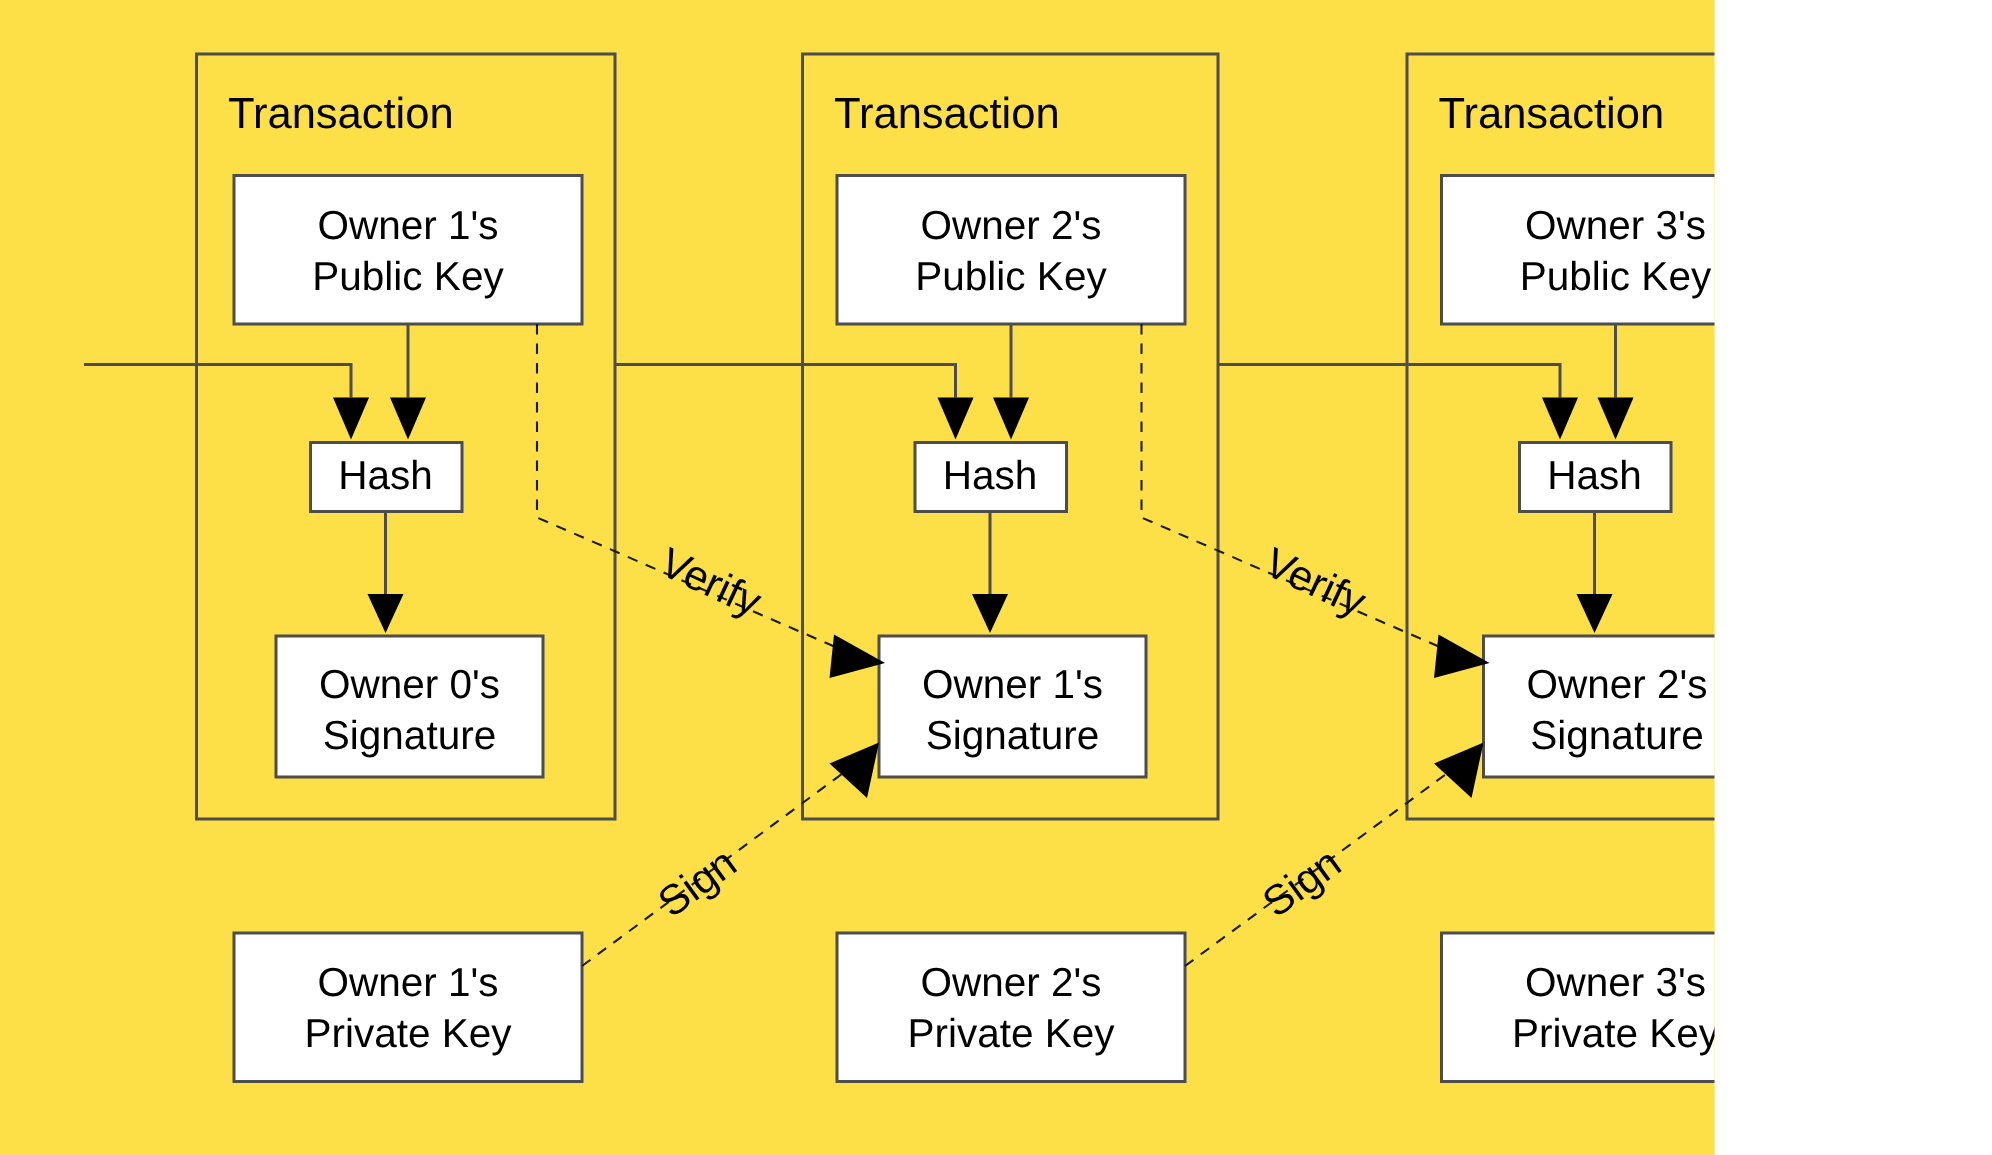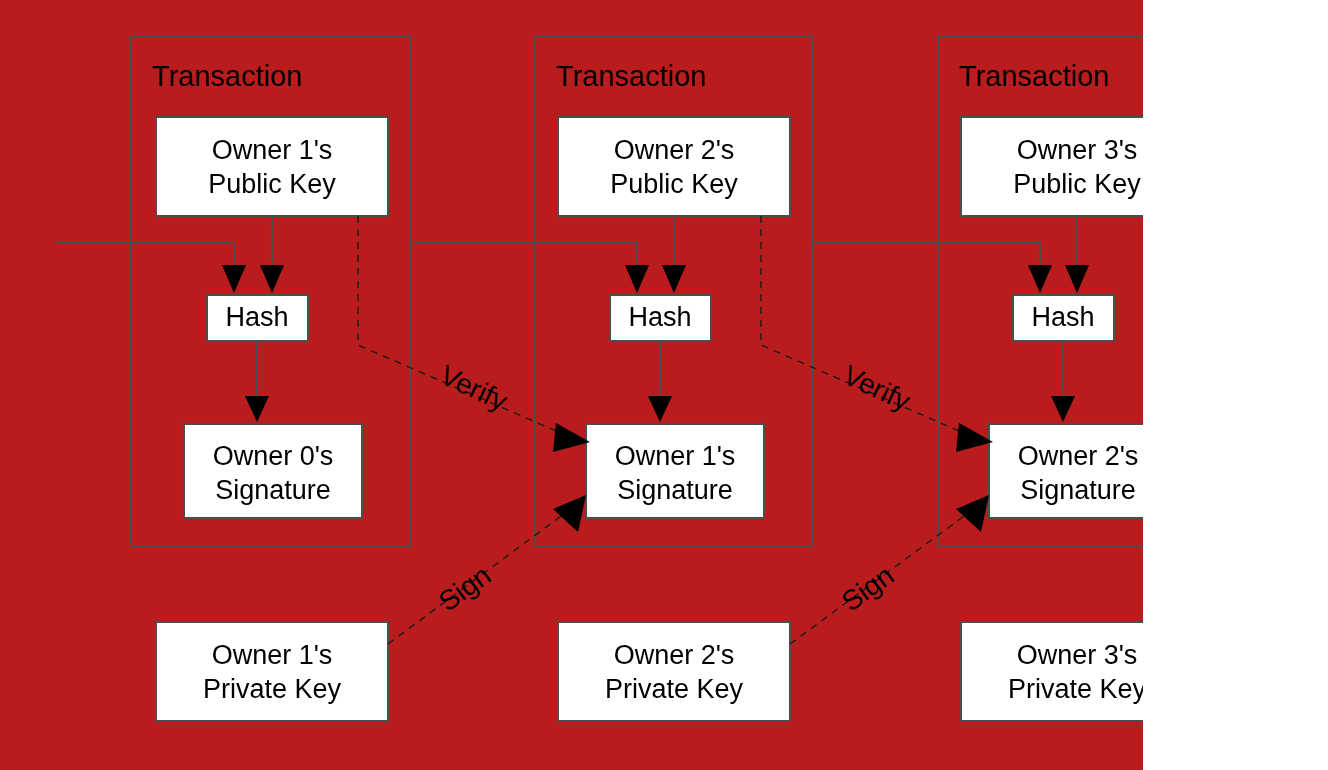--- a/index.html
+++ b/index.html
@@ -4,21 +4,21 @@
 <style>
   html, body {
     margin: 0;
     padding: 0;
     background: #ffffff;
   }
   #canvas-wrap {
     position: relative;
     width: 1143px;
     height: 770px;
-    background: #b91c1c;
+    background: #fde047;
     overflow: hidden;
     font-family: "Liberation Sans", sans-serif;
   }
   svg#diagram {
     display: block;
     width: 1328px;
     height: 770px;
   }
   .box-rect {
     fill: #ffffff;

